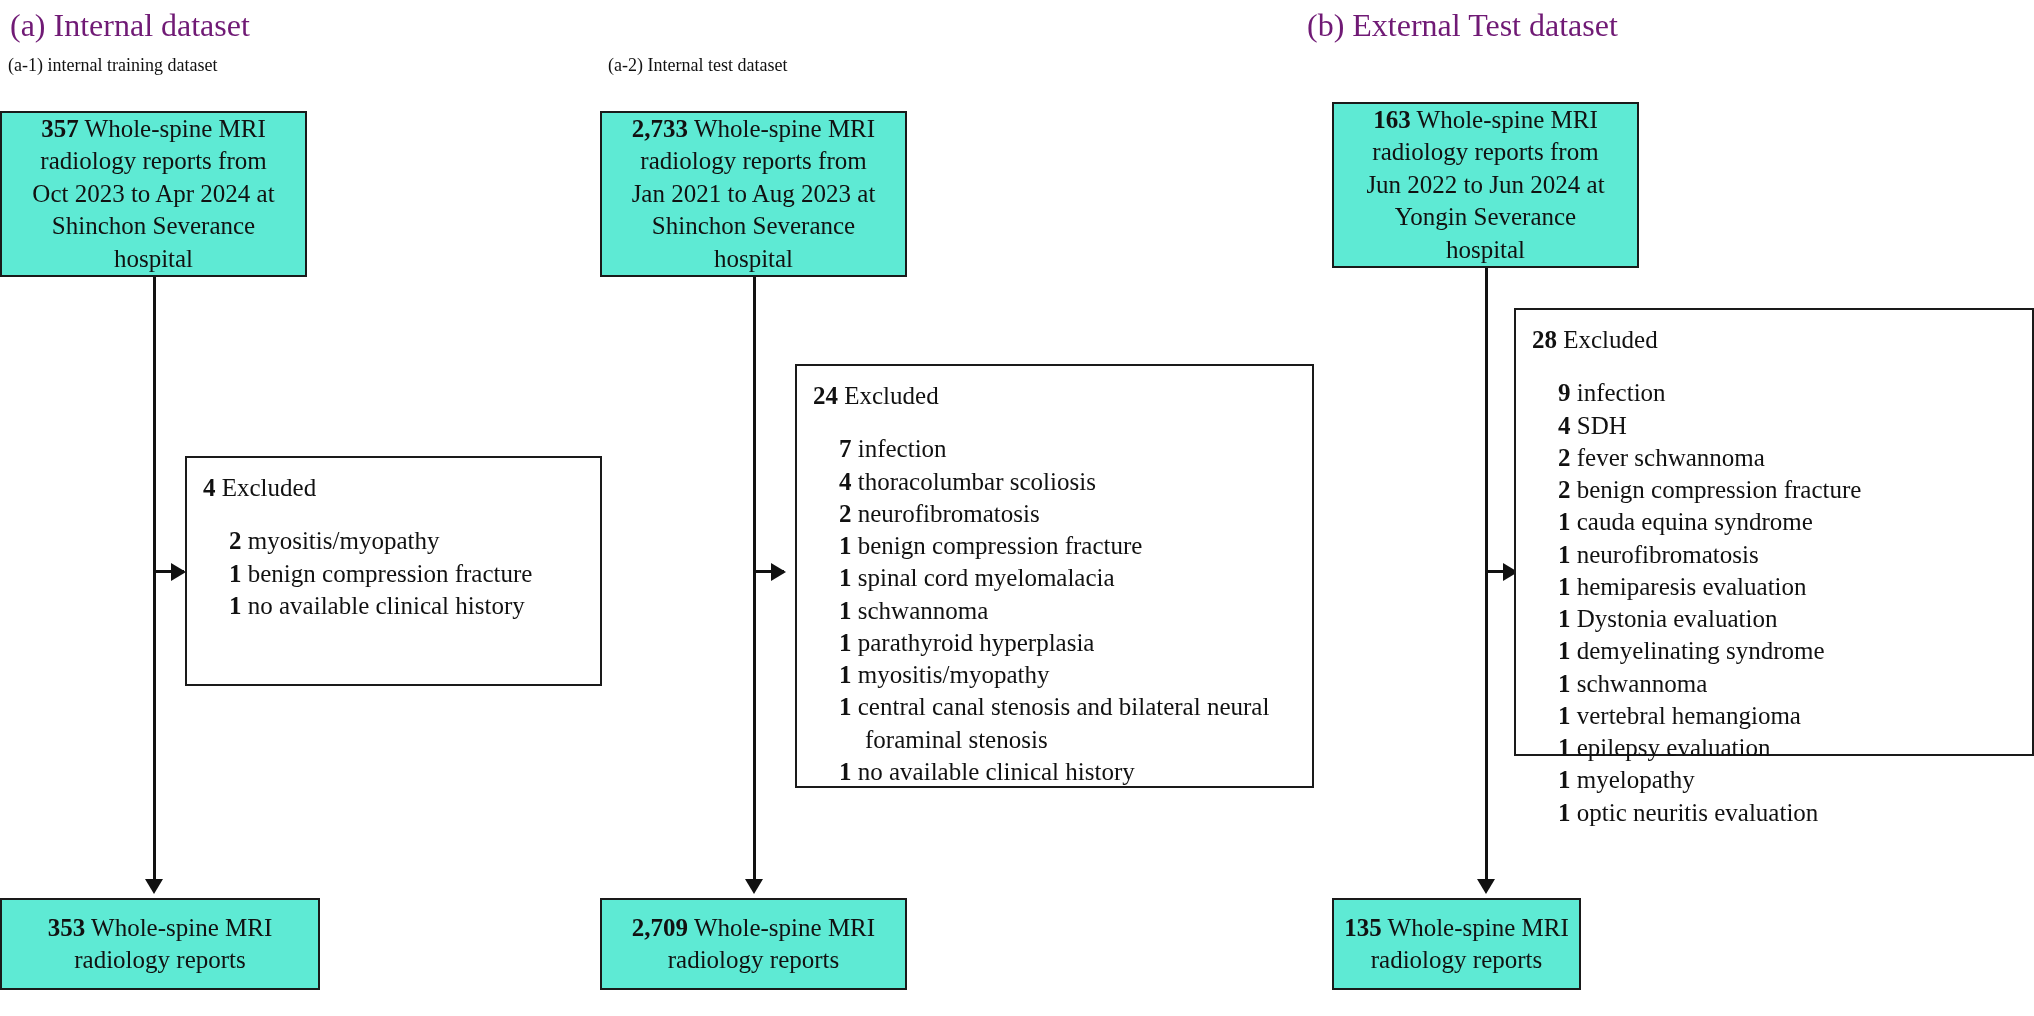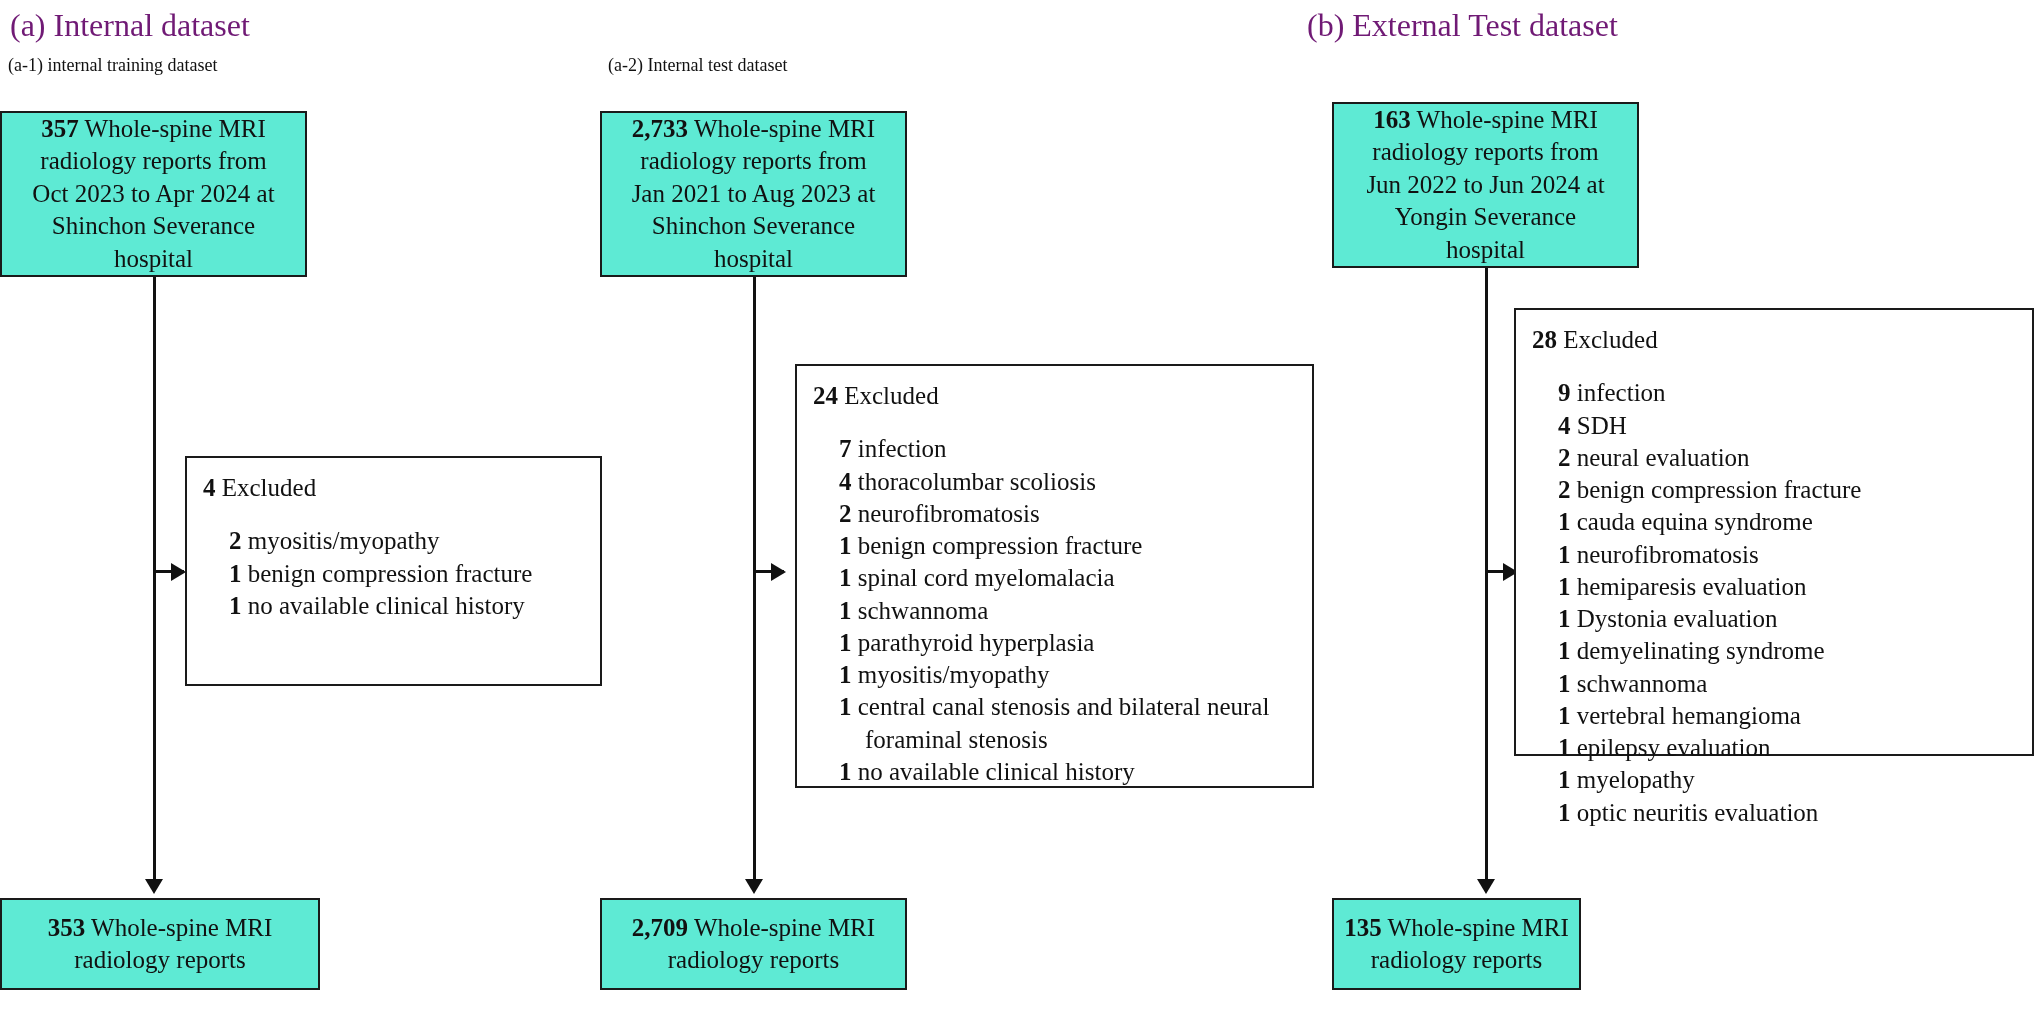--- a/index.html
+++ b/index.html
@@ -231,21 +231,21 @@
   <div class="arrow-right" style="left:1503px; top:563px;"></div>
 
   <div class="excl-box" style="left:1514px; top:308px; width:520px; height:448px;">
     <div class="excl-title">
       <b>28</b>
       <span>Excluded</span>
     </div>
     <ul class="excl-list indent">
       <li><b>9</b> <span>infection</span></li>
       <li><b>4</b> <span>SDH</span></li>
-      <li><b>2</b> <span>neural evaluation</span></li>
+      <li><b>2</b> <span>fever schwannoma</span></li>
       <li><b>2</b> <span>benign compression fracture</span></li>
       <li><b>1</b> <span>cauda equina syndrome</span></li>
       <li><b>1</b> <span>neurofibromatosis</span></li>
       <li><b>1</b> <span>hemiparesis evaluation</span></li>
       <li><b>1</b> <span>Dystonia evaluation</span></li>
       <li><b>1</b> <span>demyelinating syndrome</span></li>
       <li><b>1</b> <span>schwannoma</span></li>
       <li><b>1</b> <span>vertebral hemangioma</span></li>
       <li><b>1</b> <span>epilepsy evaluation</span></li>
       <li><b>1</b> <span>myelopathy</span></li>

